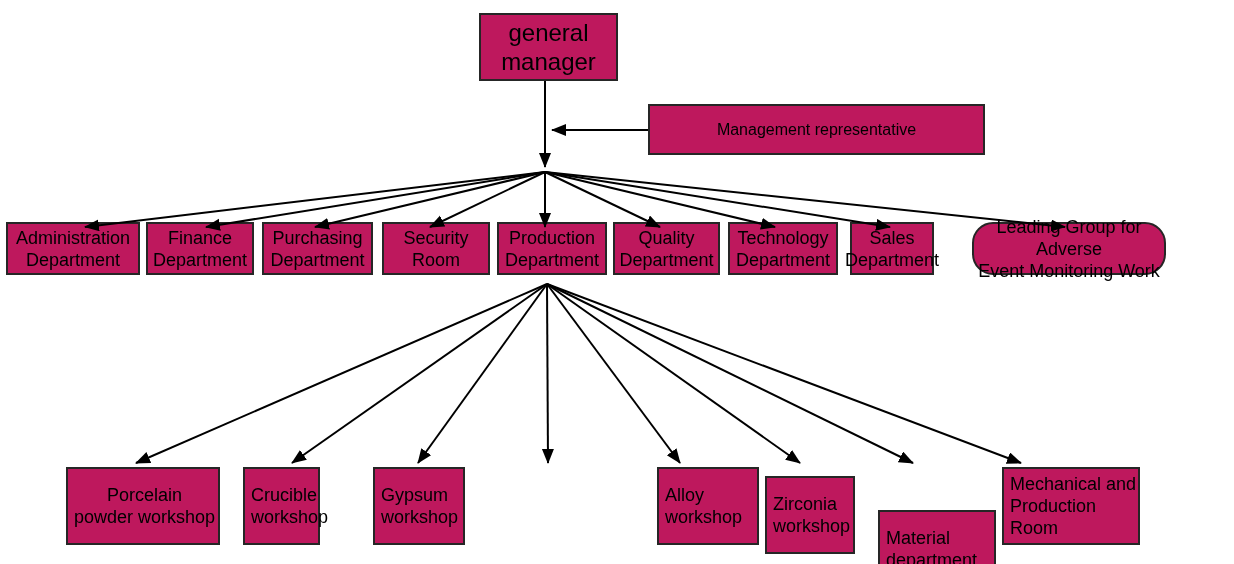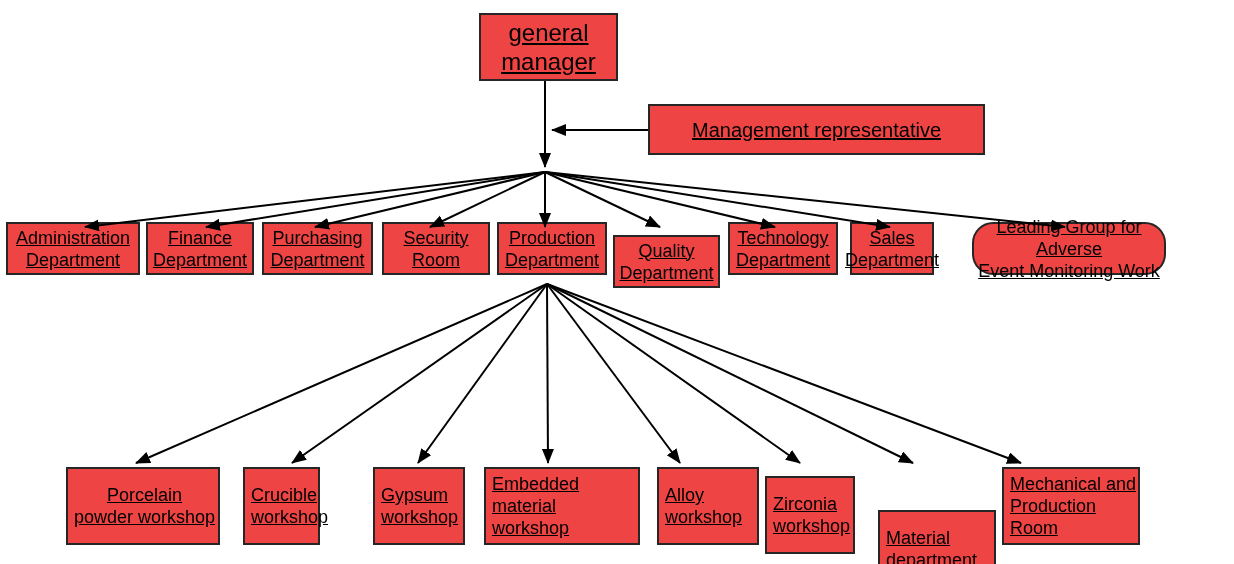--- a/index.html
+++ b/index.html
@@ -24,45 +24,44 @@
     z-index: 2;
   }
   .connectors line {
     stroke: #000000;
     stroke-width: 2;
   }
   .node {
     position: absolute;
     box-sizing: border-box;
     border: 2px solid #262626;
-    background: #ef4444;
+    background: #be185d;
     display: flex;
     align-items: center;
     justify-content: center;
     text-align: center;
     white-space: pre-line;
     z-index: 1;
     line-height: 22px;
     font-size: 18px;
-    text-decoration: underline;
   }
   .node.root {
     left: 479px;
     top: 13px;
     width: 139px;
     height: 68px;
     font-size: 24px;
     line-height: 29px;
   }
   .node.staff {
     left: 648px;
     top: 104px;
     width: 337px;
     height: 51px;
-    font-size: 20px;
+    font-size: 16px;
     white-space: nowrap;
   }
   .node.l2 {
     top: 222px;
     height: 53px;
   }
   .node.l3 {
     top: 467px;
     height: 78px;
     justify-content: flex-start;
@@ -113,37 +112,35 @@
   <div class="node l2" style="left:6px;   width:134px;">Administration
 Department</div>
   <div class="node l2" style="left:146px; width:108px;">Finance
 Department</div>
   <div class="node l2" style="left:262px; width:111px;">Purchasing
 Department</div>
   <div class="node l2" style="left:382px; width:108px;">Security
 Room</div>
   <div class="node l2" style="left:497px; width:110px;">Production
 Department</div>
-  <div class="node l2" style="left:613px; width:107px;margin-top:13px;">Quality
+  <div class="node l2" style="left:613px; width:107px;">Quality
 Department</div>
   <div class="node l2" style="left:728px; width:110px;">Technology
 Department</div>
   <div class="node l2" style="left:850px; width:84px;">Sales
 Department</div>
   <div class="node l2" style="left:972px; width:194px;border-radius:21px;">Leading Group for Adverse
 Event Monitoring Work</div>
 
   <div class="node l3" style="left:66px;   width:154px;text-align:center;">Porcelain
 powder workshop</div>
   <div class="node l3" style="left:243px;  width:77px;">Crucible
 workshop</div>
   <div class="node l3" style="left:373px;  width:92px;">Gypsum
 workshop</div>
-  <div class="node l3" style="left:484px;  width:156px;">Embedded
-material workshop</div>
   <div class="node l3" style="left:657px;  width:102px;">Alloy
 workshop</div>
   <div class="node l3" style="left:765px;  width:90px;margin-top:9px;">Zirconia
 workshop</div>
   <div class="node l3" style="left:878px;  width:118px;margin-top:43px;">Material
 department</div>
   <div class="node l3" style="left:1002px; width:138px;">Mechanical and
 Production Room</div>
 
 </div>

